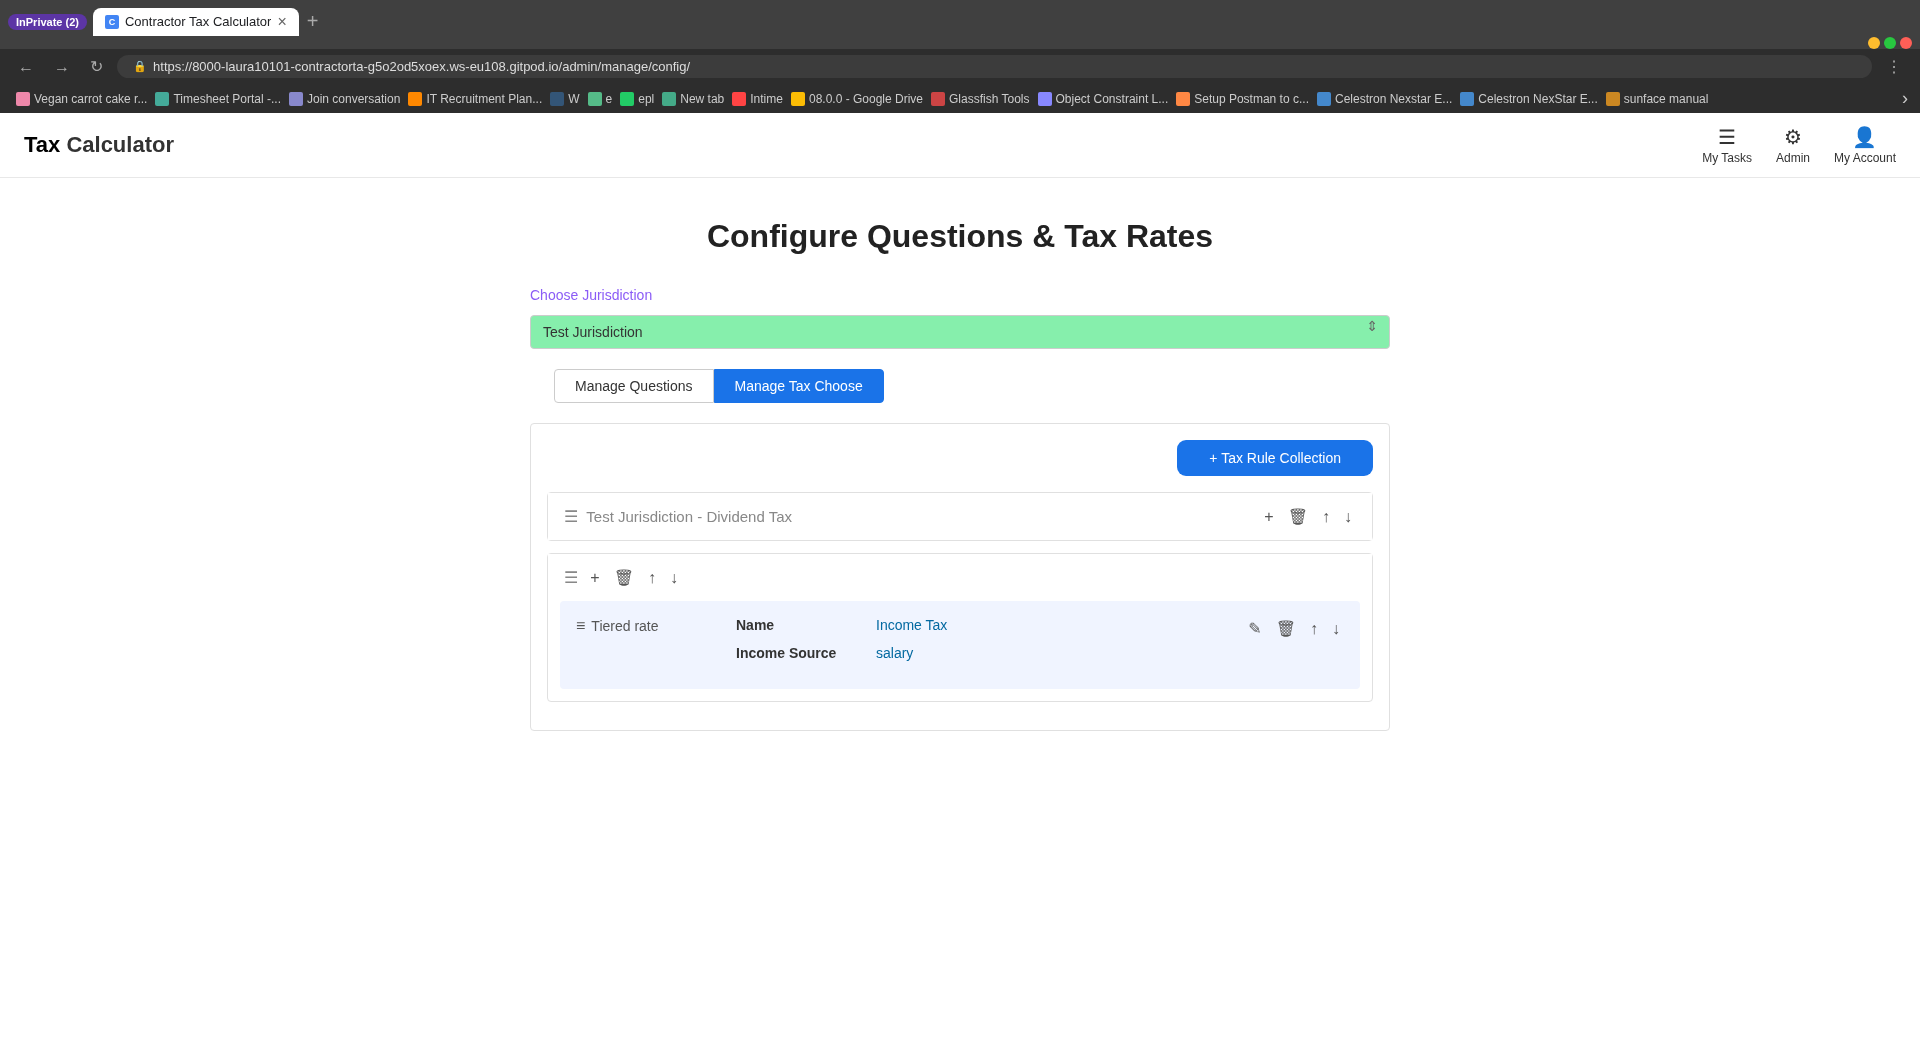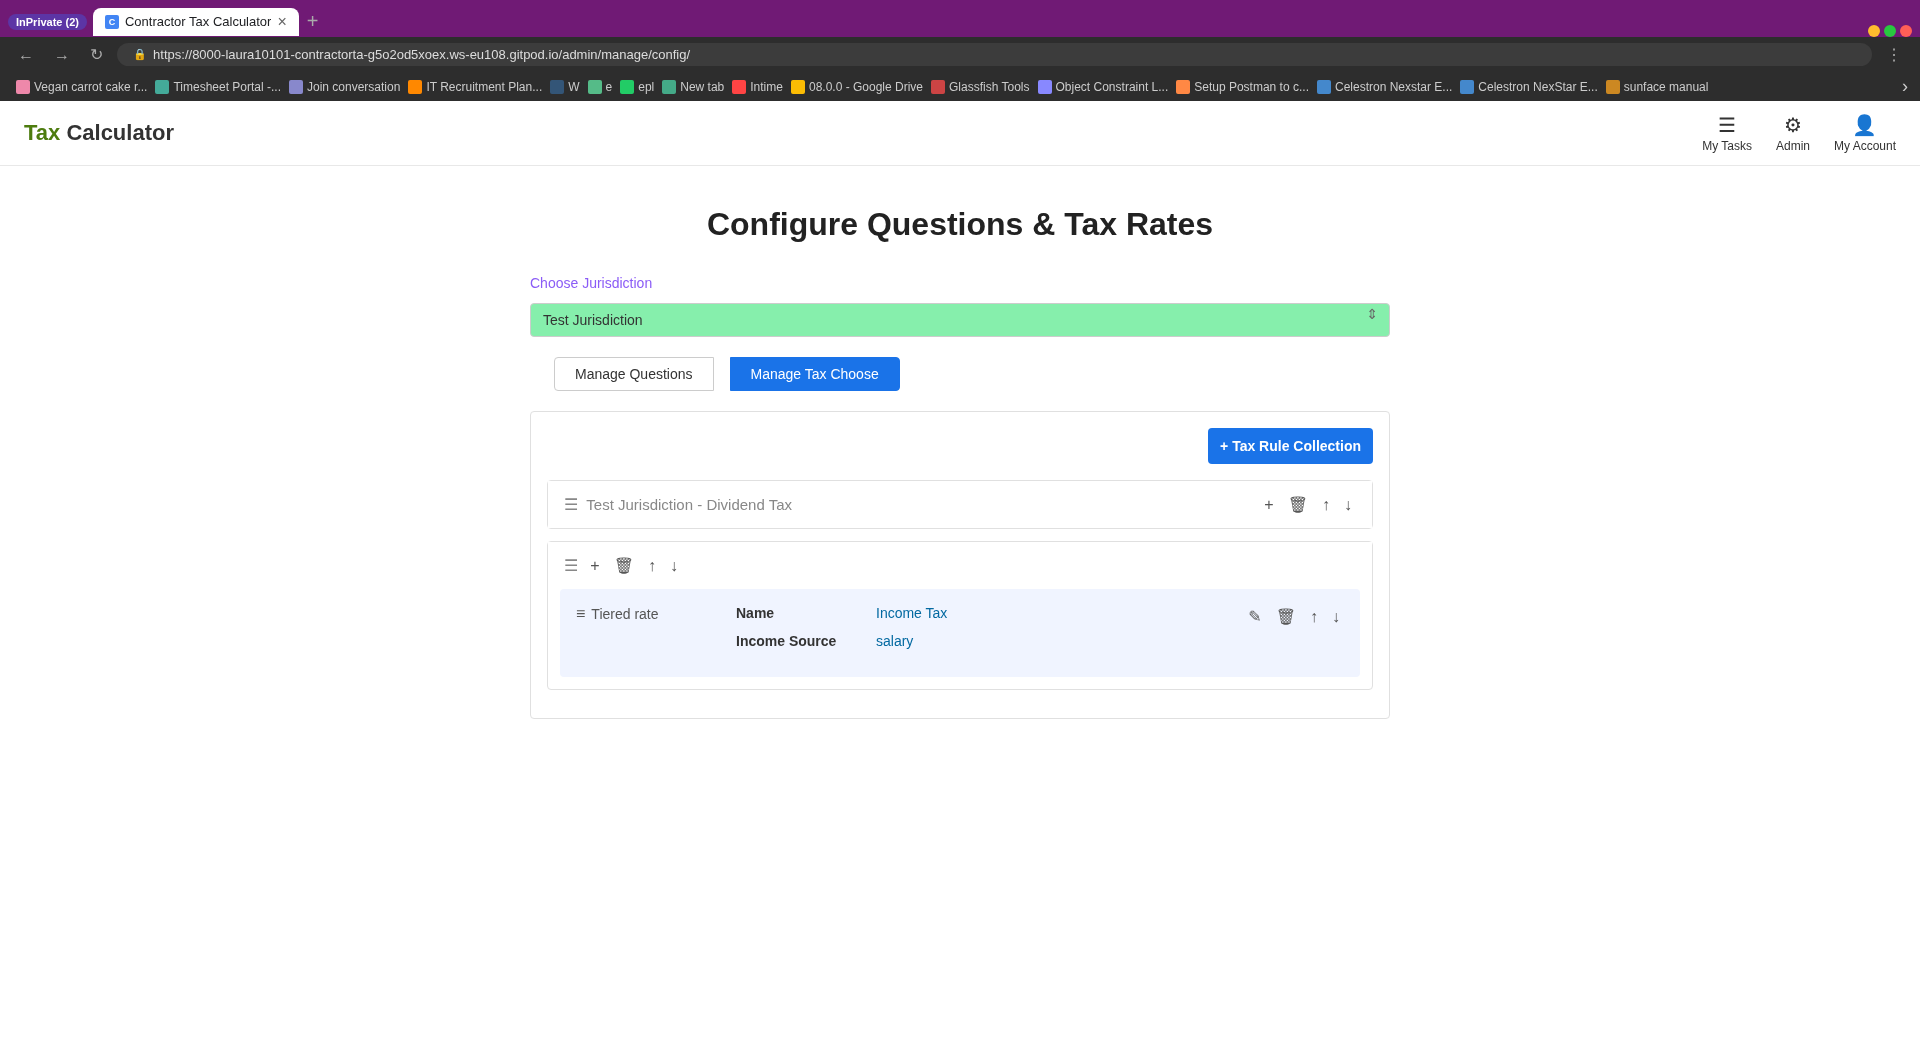--- a/index.html
+++ b/index.html
@@ -1,20 +1,20 @@
 <!DOCTYPE html>
 <html><head>
   <meta charset="utf-8">
   <style>
     * { margin: 0; padding: 0; box-sizing: border-box; }
     body { font-family: -apple-system, BlinkMacSystemFont, 'Segoe UI', sans-serif; background: #fff; font-size: 14px; }
 
     
     .browser-chrome { background: #202124; width: 100%; }
-    .title-bar { display: flex; align-items: flex-end; padding: 6px 8px 0; background: #701a75; }
+    .title-bar { display: flex; align-items: flex-start; padding: 6px 8px 0; background: #404040; flex-direction: column; }
     .tab-bar { display: flex; align-items: center; }
     .tab { display: flex; align-items: center; background: #fff; border-radius: 8px 8px 0 0; padding: 6px 12px; font-size: 13px; color: #202124; min-width: 180px; max-width: 240px; }
     .tab .tab-favicon { width: 14px; height: 14px; margin-right: 6px; border-radius: 2px; background: #4285f4; display: flex; align-items: center; justify-content: center; color: white; font-size: 9px; font-weight: bold; }
     .tab .tab-title { flex: 1; white-space: nowrap; overflow: hidden; text-overflow: ellipsis; }
     .tab .tab-close { margin-left: 6px; color: #666; cursor: pointer; font-size: 16px; line-height: 1; }
     .tab-new { background: none; border: none; color: #aaa; font-size: 20px; cursor: pointer; padding: 4px 8px; }
     .window-controls { margin-left: auto; display: flex; gap: 4px; }
     .win-btn { width: 12px; height: 12px; border-radius: 50%; border: none; cursor: pointer; }
     .win-close { background: #ff5f57; }
     .win-min { background: #ffbd2e; }
@@ -38,29 +38,29 @@
     .header-action .icon { font-size: 20px; margin-bottom: 2px; }
 
     .main-content { padding: 40px 20px; max-width: 900px; margin: 0 auto; }
     .page-title { text-align: center; font-size: 32px; font-weight: 600; color: #222; margin-bottom: 32px; }
 
     .jurisdiction-label { font-size: 14px; color: #8b5cf6; margin-bottom: 0; }
     .jurisdiction-select { width: 100%; border: 1px solid #ccc; border-radius: 4px; padding: 8px 12px; font-size: 14px; color: #333; background: #86efac; appearance: none; -webkit-appearance: none; cursor: pointer; position: relative; margin-top: 12px; }
     .jurisdiction-wrapper { position: relative; margin-bottom: 20px; }
     .jurisdiction-wrapper::after { content: '⇕'; position: absolute; right: 12px; top: 50%; transform: translateY(-50%); color: #666; pointer-events: none; }
 
-    .tab-buttons { display: flex; gap: 16px; margin-bottom: 20px; padding-left: 24px; }
+    .tab-buttons { display: flex; gap: 0; margin-bottom: 20px; padding-left: 24px; }
     .tab-btn { padding: 8px 20px; border: 1px solid #ccc; background: #fff; cursor: pointer; font-size: 14px; color: #333; }
     .tab-btn:first-child { border-radius: 4px 0 0 4px; }
     .tab-btn:last-child { border-radius: 0 4px 4px 0; }
     .tab-btn.active { background: #1a73e8; color: #fff; border-color: #1a73e8; }
 
     .content-area { border: 1px solid #e0e0e0; border-radius: 4px; padding: 16px; }
     .top-bar { display: flex; justify-content: flex-end; margin-bottom: 16px; }
-    .add-collection-btn { background: #1a73e8; color: #fff; border: none; border-radius: 4px; padding: 10px 12px; font-size: 14px; cursor: pointer; display: flex; align-items: center; gap: 6px; font-weight: bold; }
+    .add-collection-btn { background: #1a73e8; color: #fff; border: none; border-radius: 9px; padding: 10px 32px; font-size: 14px; cursor: pointer; display: flex; align-items: center; gap: 6px; }
 
     .collection-section { border: 1px solid #e0e0e0; border-radius: 4px; margin-bottom: 12px; }
     .collection-header { display: flex; align-items: center; padding: 12px 16px; background: #fff; }
     .collection-icon { color: #888; margin-right: 8px; font-size: 16px; }
     .collection-title { flex: 1; color: #888; font-size: 15px; }
     .collection-actions { display: flex; gap: 6px; align-items: center; }
     .action-btn { background: none; border: none; cursor: pointer; color: #555; font-size: 16px; padding: 2px 4px; }
 
     .rule-card { background: #f0f4ff; margin: 0 12px 12px; border-radius: 4px; padding: 16px; }
     .rule-row { display: flex; align-items: flex-start; margin-bottom: 12px; }
@@ -173,21 +173,21 @@
     <span class="bookmark-item">
       <span class="bookmark-favicon" style="background:#c82;"></span>
       <span>sunface manual</span>
     </span>
     <span class="bookmark-more">›</span>
   </div>
 </div>
 
 <div class="app-header">
   <div class="app-logo">
-    <span style="color:#4d7c0f;">Tax </span><span>Calculator</span>
+    <span style="color:#000000;">Tax </span><span>Calculator</span>
   </div>
   <div class="header-actions">
     <div class="header-action">
       <span class="icon">☰</span>
       <span>My Tasks</span>
     </div>
     <div class="header-action">
       <span class="icon">⚙</span>
       <span>Admin</span>
     </div>

